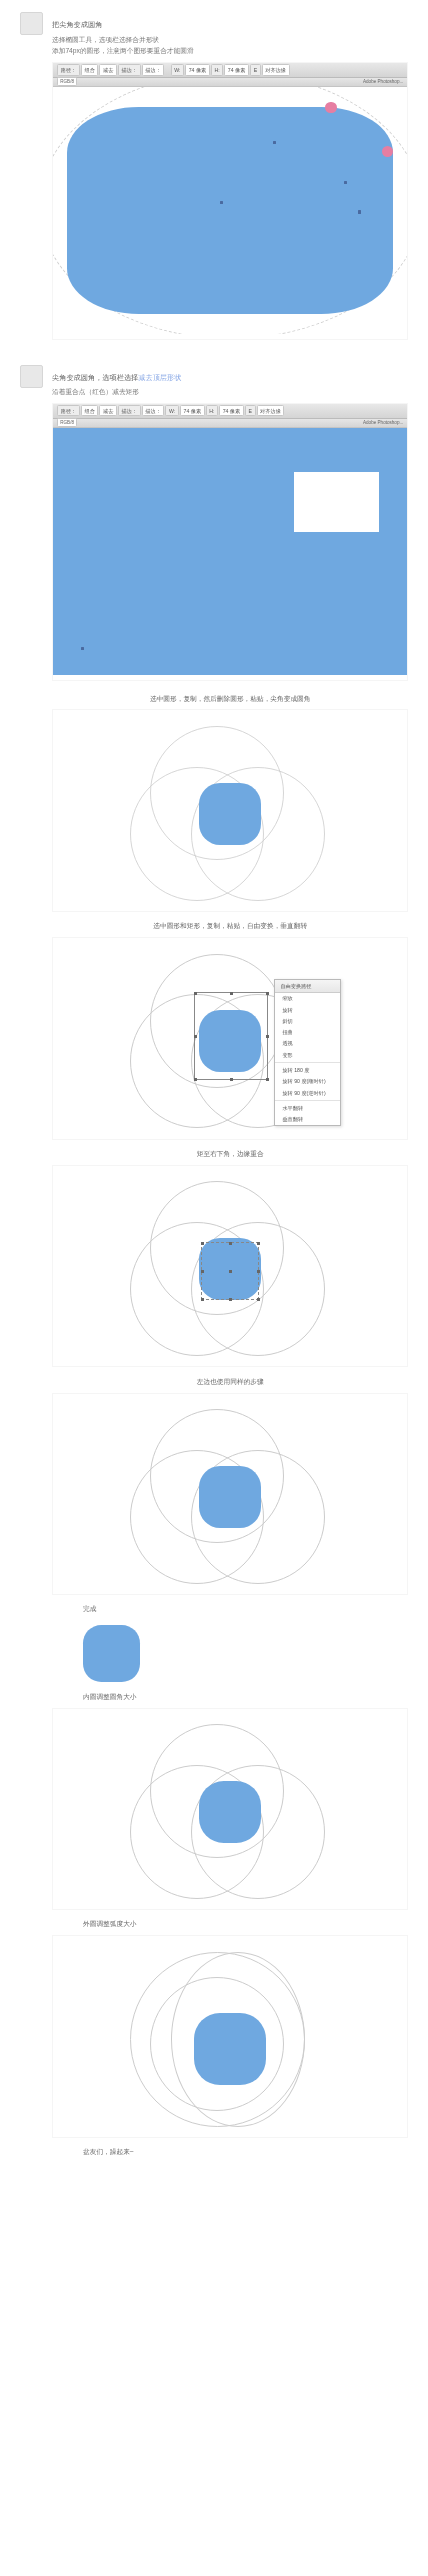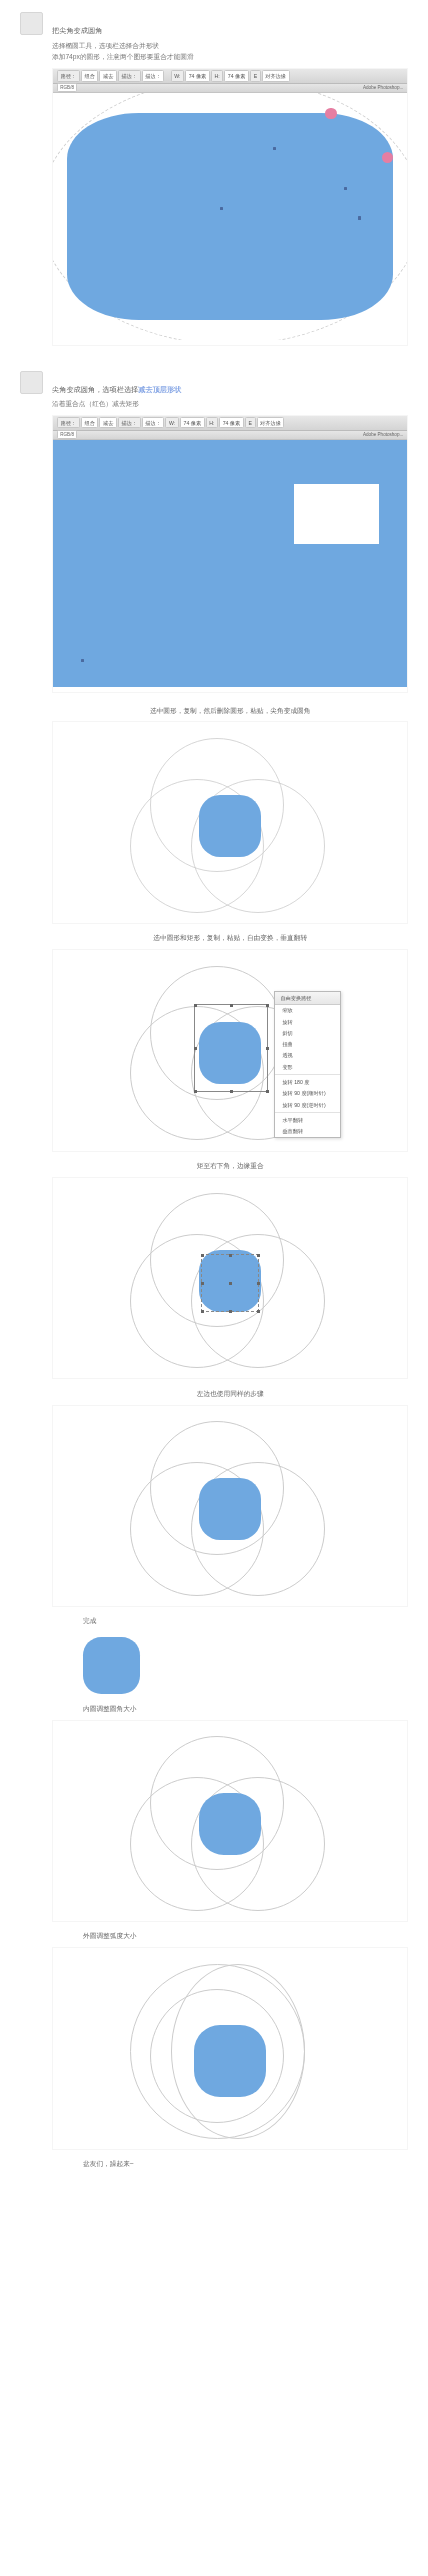--- a/index.html
+++ b/index.html
@@ -1,21 +1,21 @@
 <!DOCTYPE html>
 <html style="font-size:8.2px"><head>
   <meta charset="utf-8">
   <style>
     * { margin: 0; padding: 0; box-sizing: border-box; }
     body { font-family: "PingFang SC","Hiragino Sans GB","Microsoft YaHei",sans-serif; background:#fff; color:#555; font-size:6.7px; line-height:1.6; }
     .wrap { width:429px; margin:0; padding:0 20.6px 31px 52px; }
-    .step { position:relative; padding-top:25px; margin-bottom:12.4px; }
+    .step { position:relative; padding-top:19px; margin-bottom:12.4px; }
     .num { position:absolute; left:-32px; top:12.4px; width:23px; height:23px; background:#e8e8e8; border:0.5px solid #d6d6d6; border-radius:2.1px; }
     .step-t { color:#666; font-size:7.2px; margin-bottom:4.1px; }
-    .step-t .hl { color:#8aa9e6;font-weight:bold; }
+    .step-t .hl { color:#8aa9e6; }
     .smallt { color:#777; font-size:6.7px; margin-bottom:1px; }
     .figure { position:relative; background:#fff; border:0.5px solid rgba(0,0,0,0.04); margin-top:5.2px; margin-bottom:9.3px; }
     
     .ps-top { height:14.4px; background:linear-gradient(#e8e8e8,#d4d4d4); border-bottom:0.5px solid #bbb; display:flex; align-items:center; gap:1px; padding:0 4.1px; font-size:5.2px; color:#555; }
     .ps-top .chip { background:#ededed; border:0.5px solid #c7c7c7; border-radius:1.5px; padding:0.5px 2.6px; }
     .ps-top .chip.accent { background:#fff; }
     .ps-title { height:9.3px; background:linear-gradient(#e6e6e6,#d5d5d5); border-bottom:0.5px solid #c4c4c4; display:flex; font-size:4.6px; color:#666; padding:0 4.1px; align-items:center; gap:3.1px; }
     .ps-title .tag { background:#fff; border:0.5px solid #c7c7c7; border-radius:1.5px; padding:0 2.1px; }
     
     .canvas { position:relative; width:100%; overflow:hidden; }

